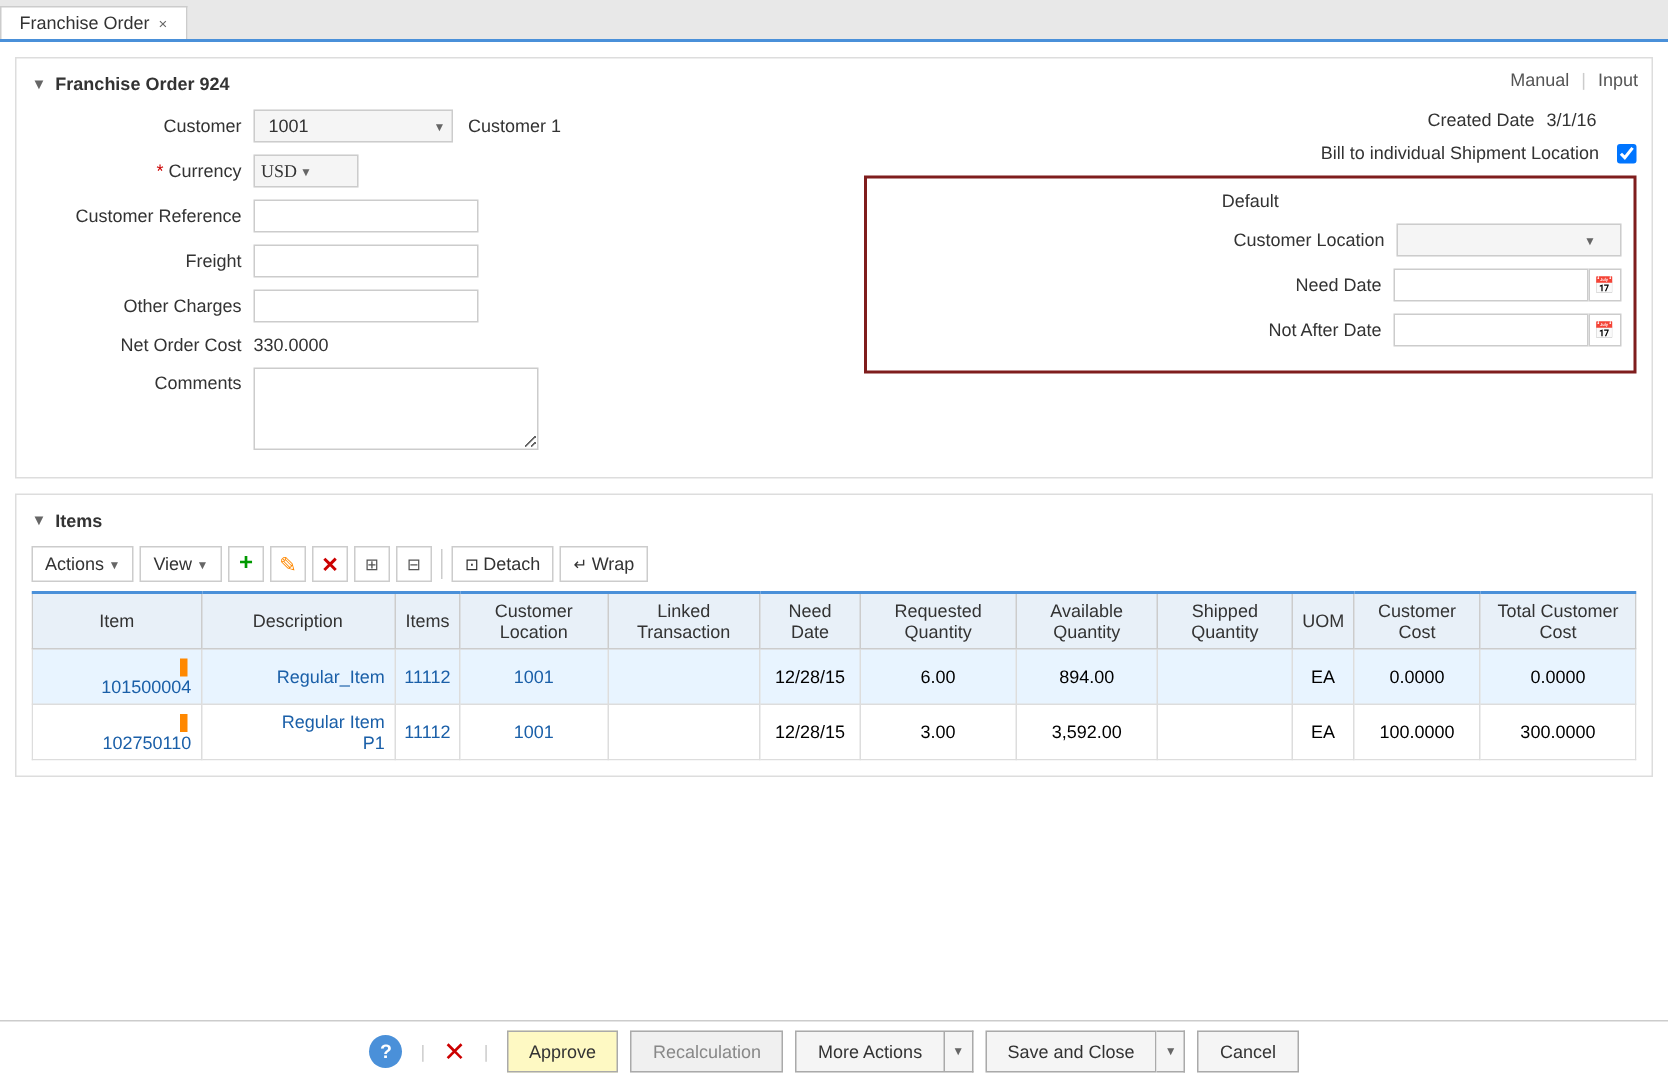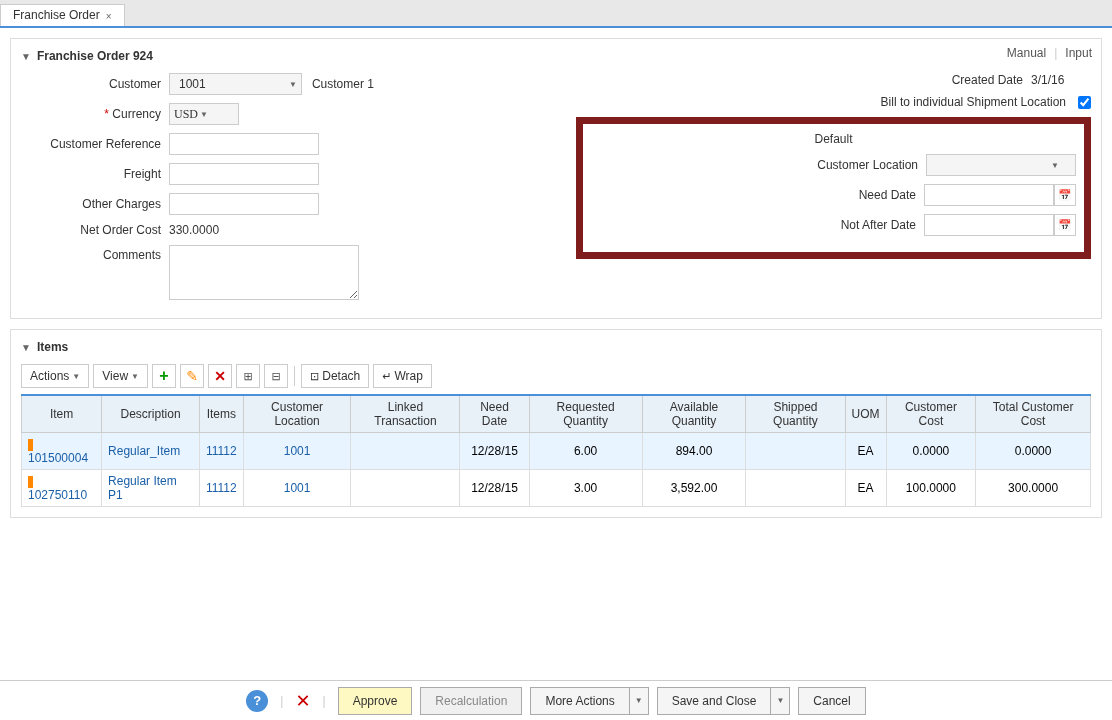--- a/index.html
+++ b/index.html
@@ -146,21 +146,21 @@
       color: #333;
       font-size: 12px;
       white-space: nowrap;
     }
     .right-value {
       color: #333;
       font-size: 12px;
       min-width: 60px;
     }
     .default-section {
-      border: 7px solid #7f1d1d;
+      border: 2px solid #7f1d1d;
       margin-top: 8px;
       padding: 8px;
     }
     .default-label {
       text-align: center;
       font-size: 12px;
       color: #333;
       margin-bottom: 8px;
       font-weight: normal;
     }
@@ -246,21 +246,21 @@
       vertical-align: middle;
       white-space: normal;
     }
     .data-table td {
       border: 1px solid #ddd;
       padding: 4px 6px;
       text-align: center;
       vertical-align: middle;
     }
     .data-table tr:first-child th { border-top: 2px solid #4a90d9; }
-    .data-table td.left { text-align: left; }
+    .data-table td.left { text-align: right; padding-left: 40px; }
     .data-table td.blue-link { color: #1a5fa8; cursor: pointer; }
     .row-first td { background: #e8f4ff; }
     
     
     .bottom-bar {
       position: fixed;
       bottom: 0;
       left: 0;
       right: 0;
       width: 1112px;

